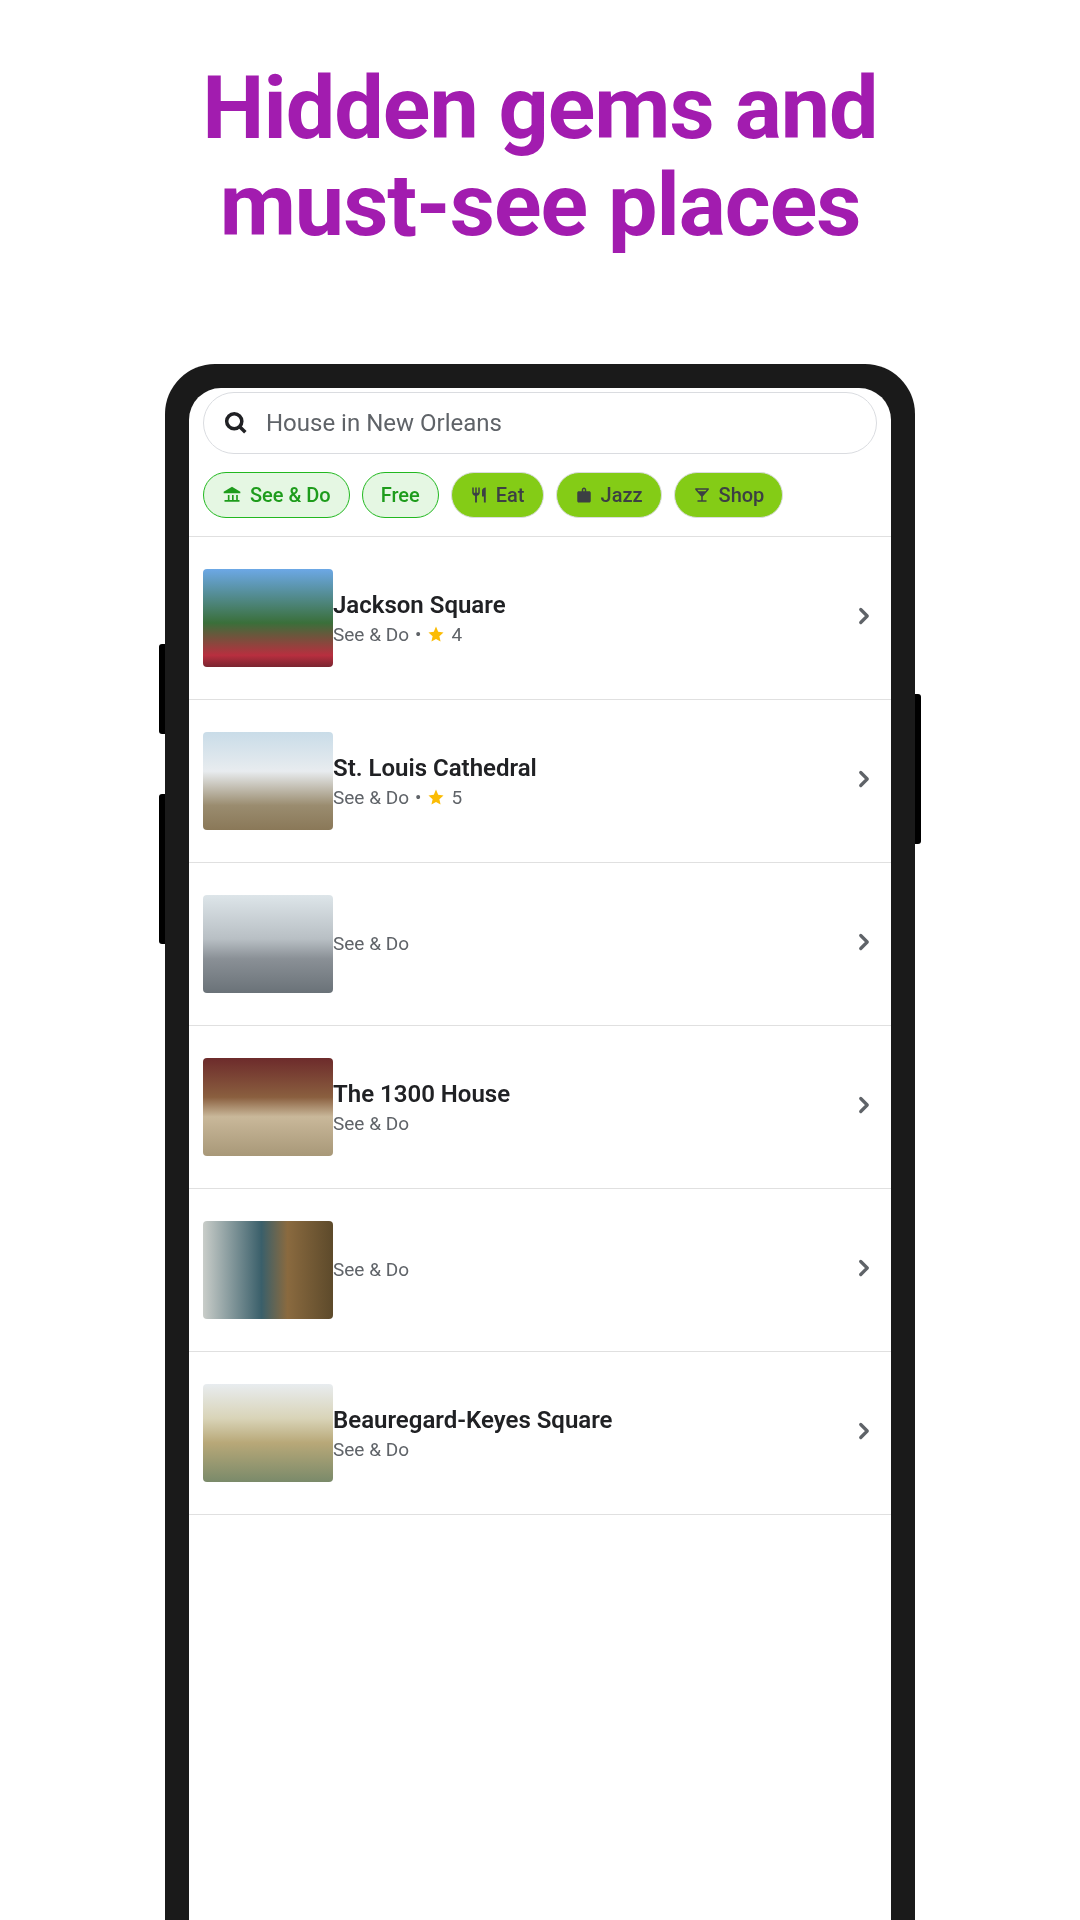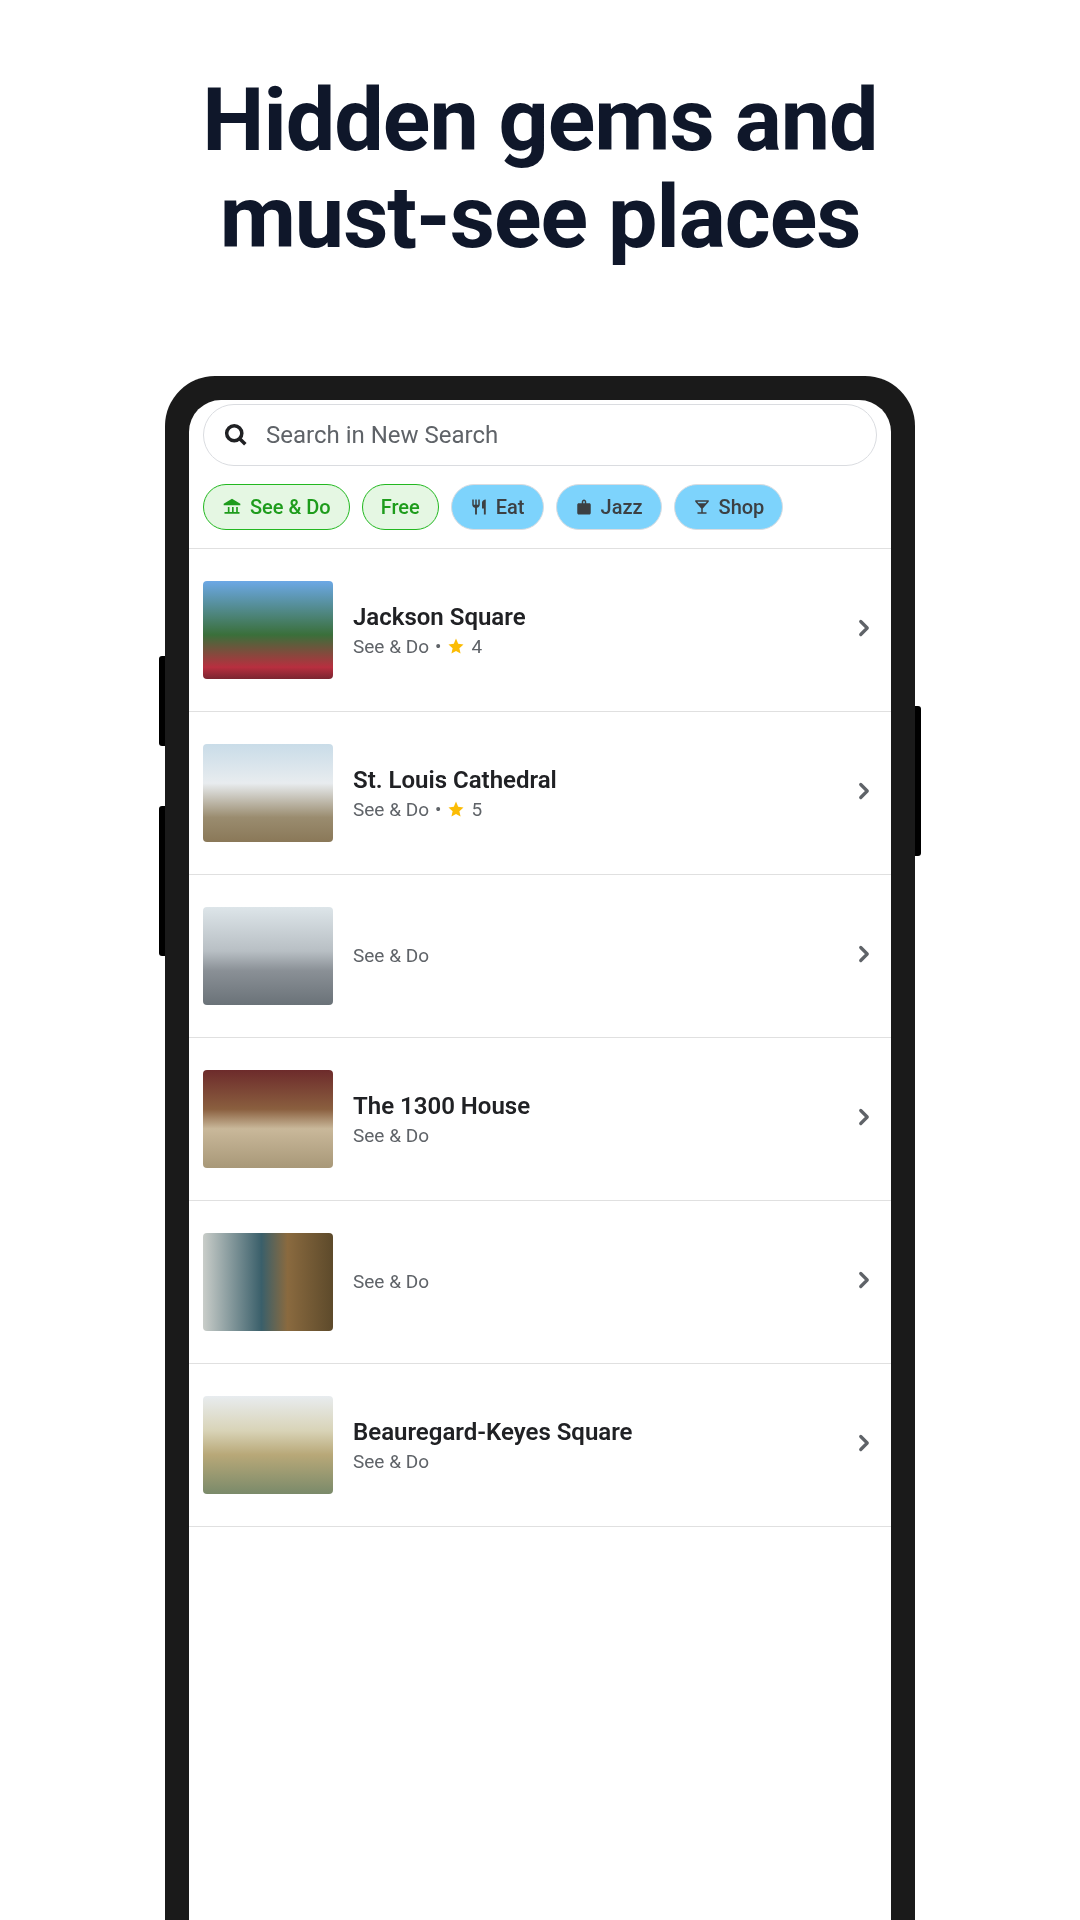--- a/index.html
+++ b/index.html
@@ -10,29 +10,28 @@
 
     body {
       font-family: -apple-system, BlinkMacSystemFont, 'Segoe UI', Roboto, Helvetica, Arial, sans-serif;
       background: #ffffff;
       width: 1080px;
       height: 1920px;
       overflow: hidden;
     }
 
     .hero-title {
-      color: #0f172a;
+      color: #a21caf;
       font-size: 88px;
       font-weight: 700;
       text-align: center;
       line-height: 1.1;
       padding-top: 60px;
       padding-bottom: 50px;
       letter-spacing: -1px;
-      margin-top: 12px;
     }
 
     .phone-frame {
       position: relative;
       width: 750px;
       margin: 60px auto 0;
       background: #1a1a1a;
       border-radius: 50px 50px 0 0;
       padding: 24px 24px 0 24px;
       height: 1580px;
@@ -113,21 +112,21 @@
       align-items: center;
       gap: 8px;
       height: 46px;
       padding: 0 18px;
       border: 1px solid #dadce0;
       border-radius: 24px;
       font-size: 20px;
       color: #3c4043;
       font-weight: 500;
       white-space: nowrap;
-      background: #7dd3fc;
+      background: #84cc16;
       flex-shrink: 0;
     }
 
     .chip.active {
       background: #e5f7e3;
       border-color: #22b820;
       color: #1e9c1c;
     }
 
     .chip-icon {
@@ -143,21 +142,20 @@
     }
 
     .list {
       display: flex;
       flex-direction: column;
     }
 
     .list-item {
       display: flex;
       align-items: center;
-      gap: 20px;
       padding: 32px 14px;
       border-bottom: 1px solid #e0e0e0;
     }
 
     .thumb {
       width: 130px;
       height: 98px;
       border-radius: 4px;
       background: #ccc;
       flex-shrink: 0;
@@ -225,21 +223,21 @@
 
   <div class="phone-screen">
 
     <div class="search-bar">
       <span class="search-icon">
         <svg width="28" height="28" viewBox="0 0 24 24" fill="none" stroke="currentColor" stroke-width="3">
           <circle cx="10.5" cy="10.5" r="6.5"></circle>
           <line x1="20" y1="20" x2="15.2" y2="15.2"></line>
         </svg>
       </span>
-      <span class="search-placeholder">Search in New Search</span>
+      <span class="search-placeholder">House in New Orleans</span>
     </div>
 
     <div class="filter-chips">
       <div class="chip active">
         <span class="chip-icon">
           <svg width="20" height="20" viewBox="0 0 24 24" fill="currentColor">
             <path d="M12 2L2 8v2h20V8L12 2zm-7 10v6H3v2h18v-2h-2v-6h-2v6h-3v-6h-2v6H9v-6H7v6H5v-6z"></path>
           </svg>
         </span>
         <span>See &amp; Do</span>

